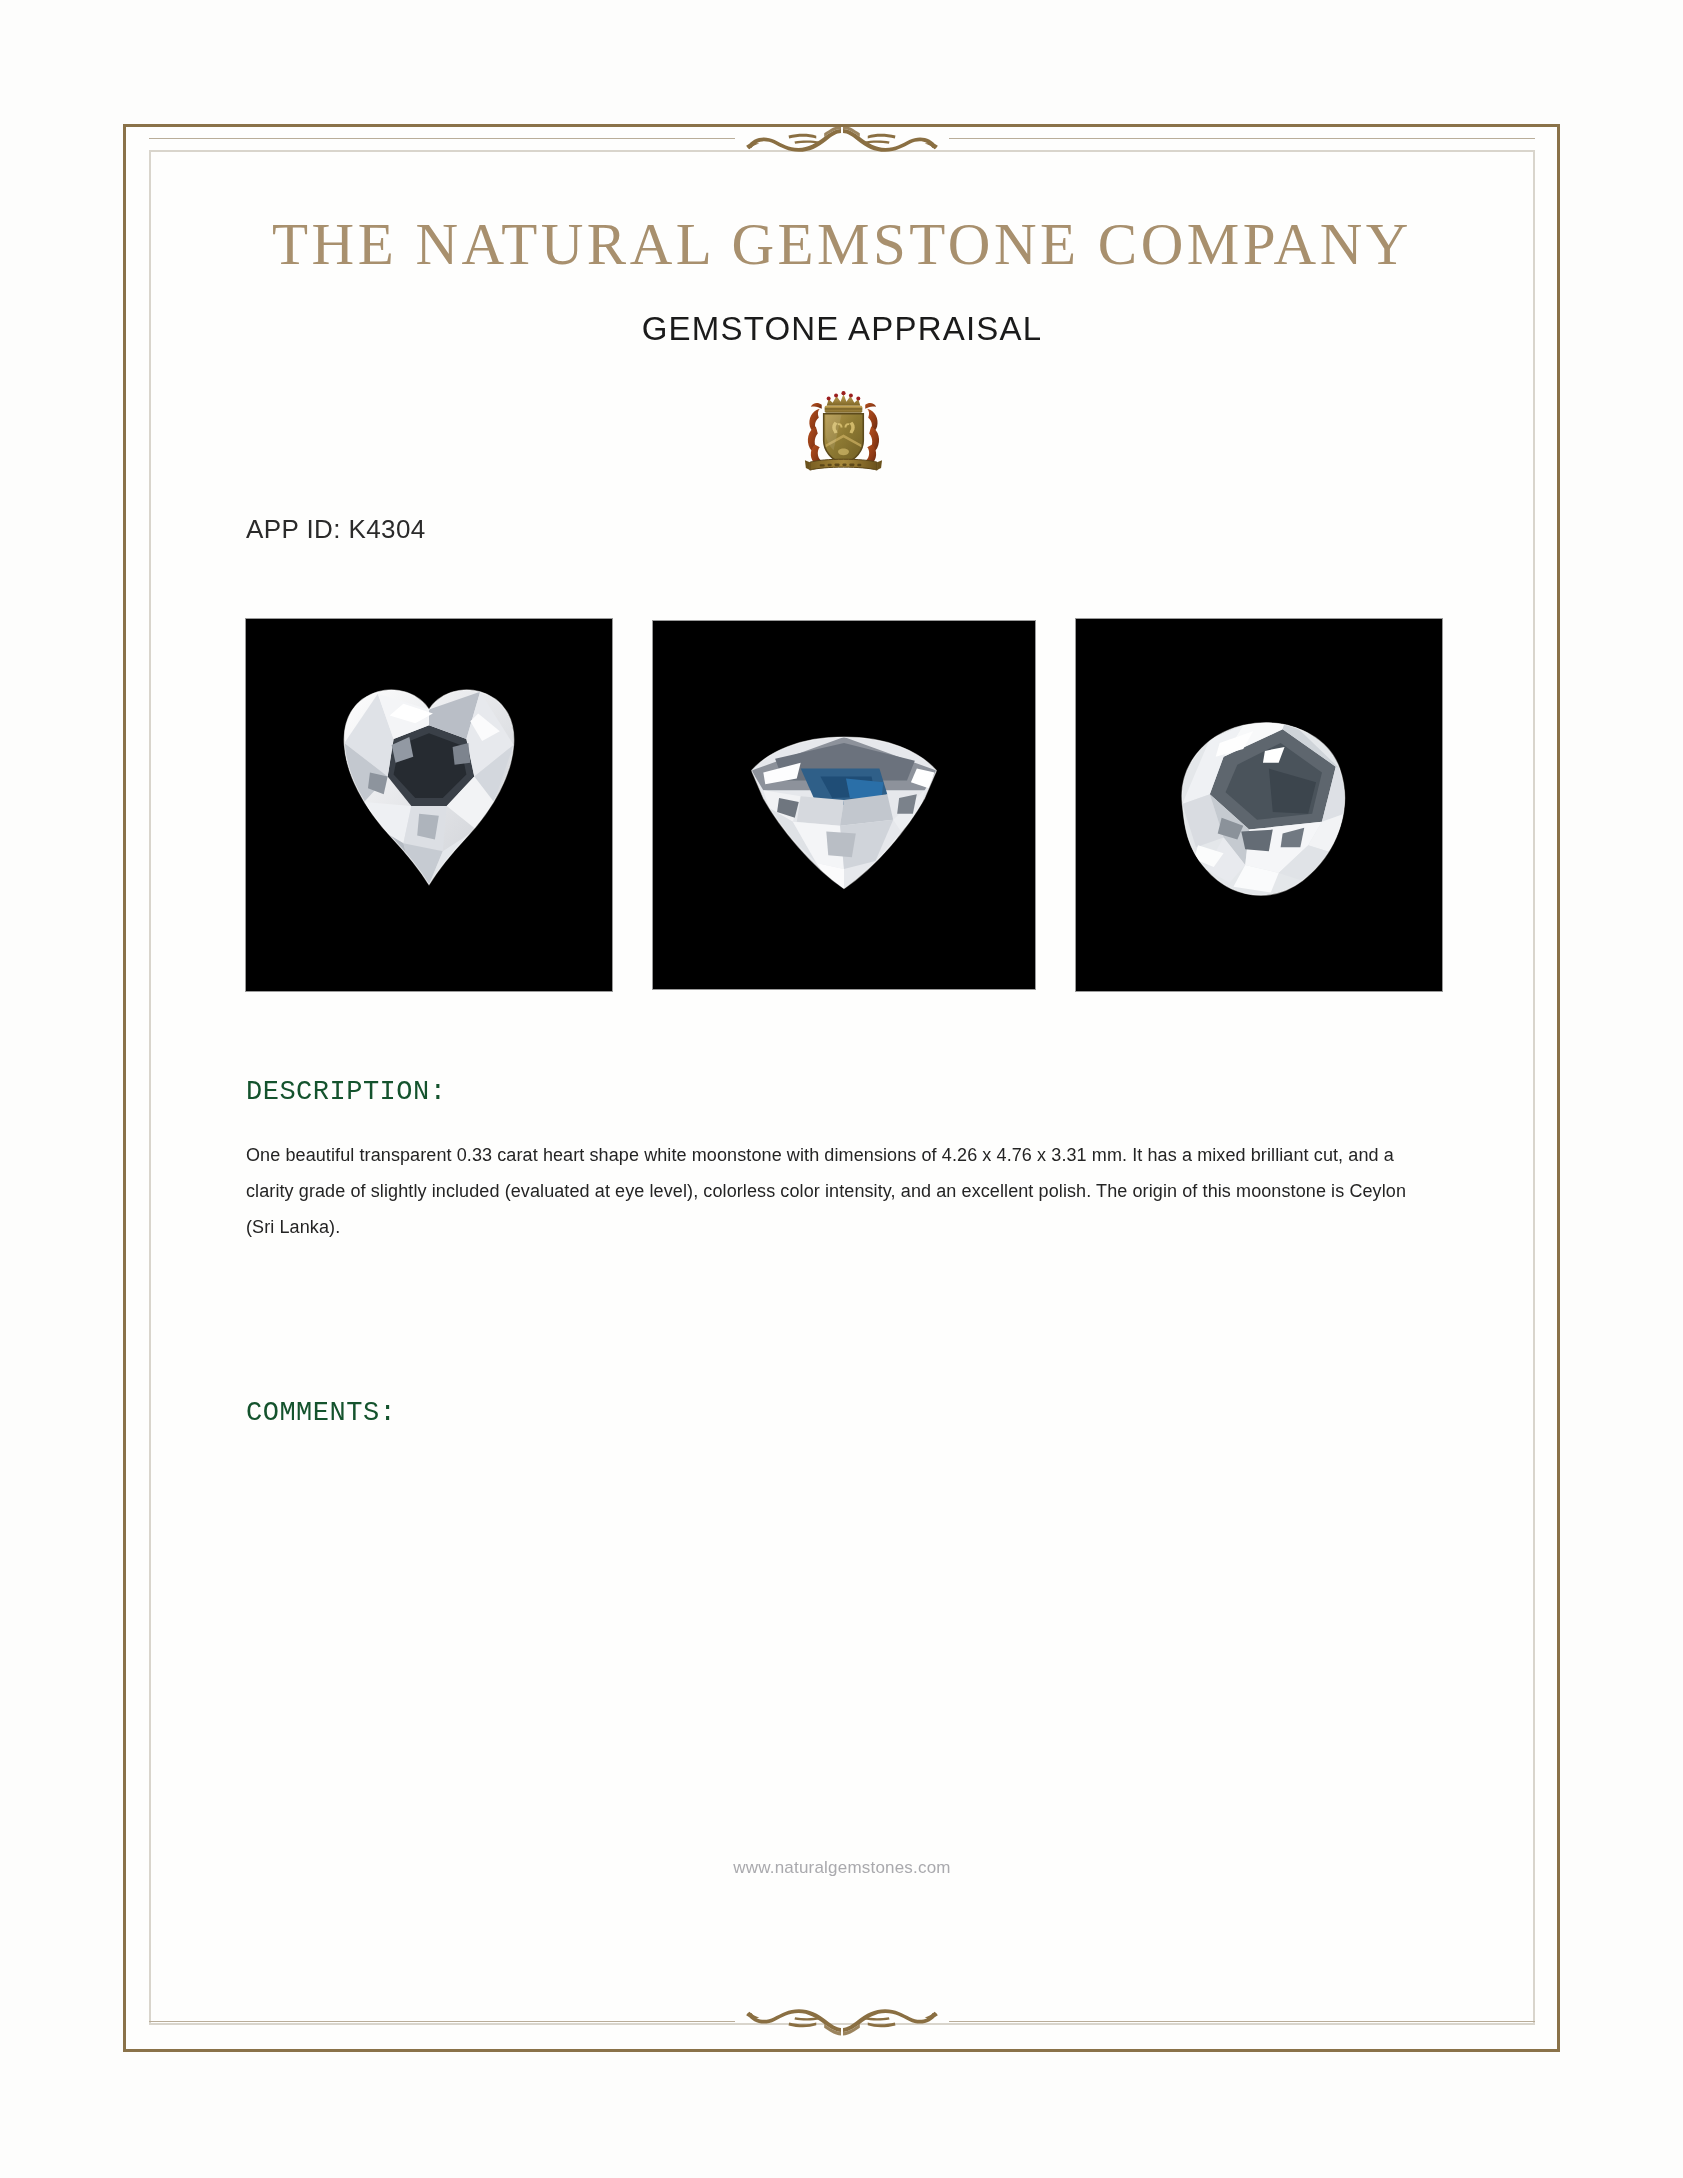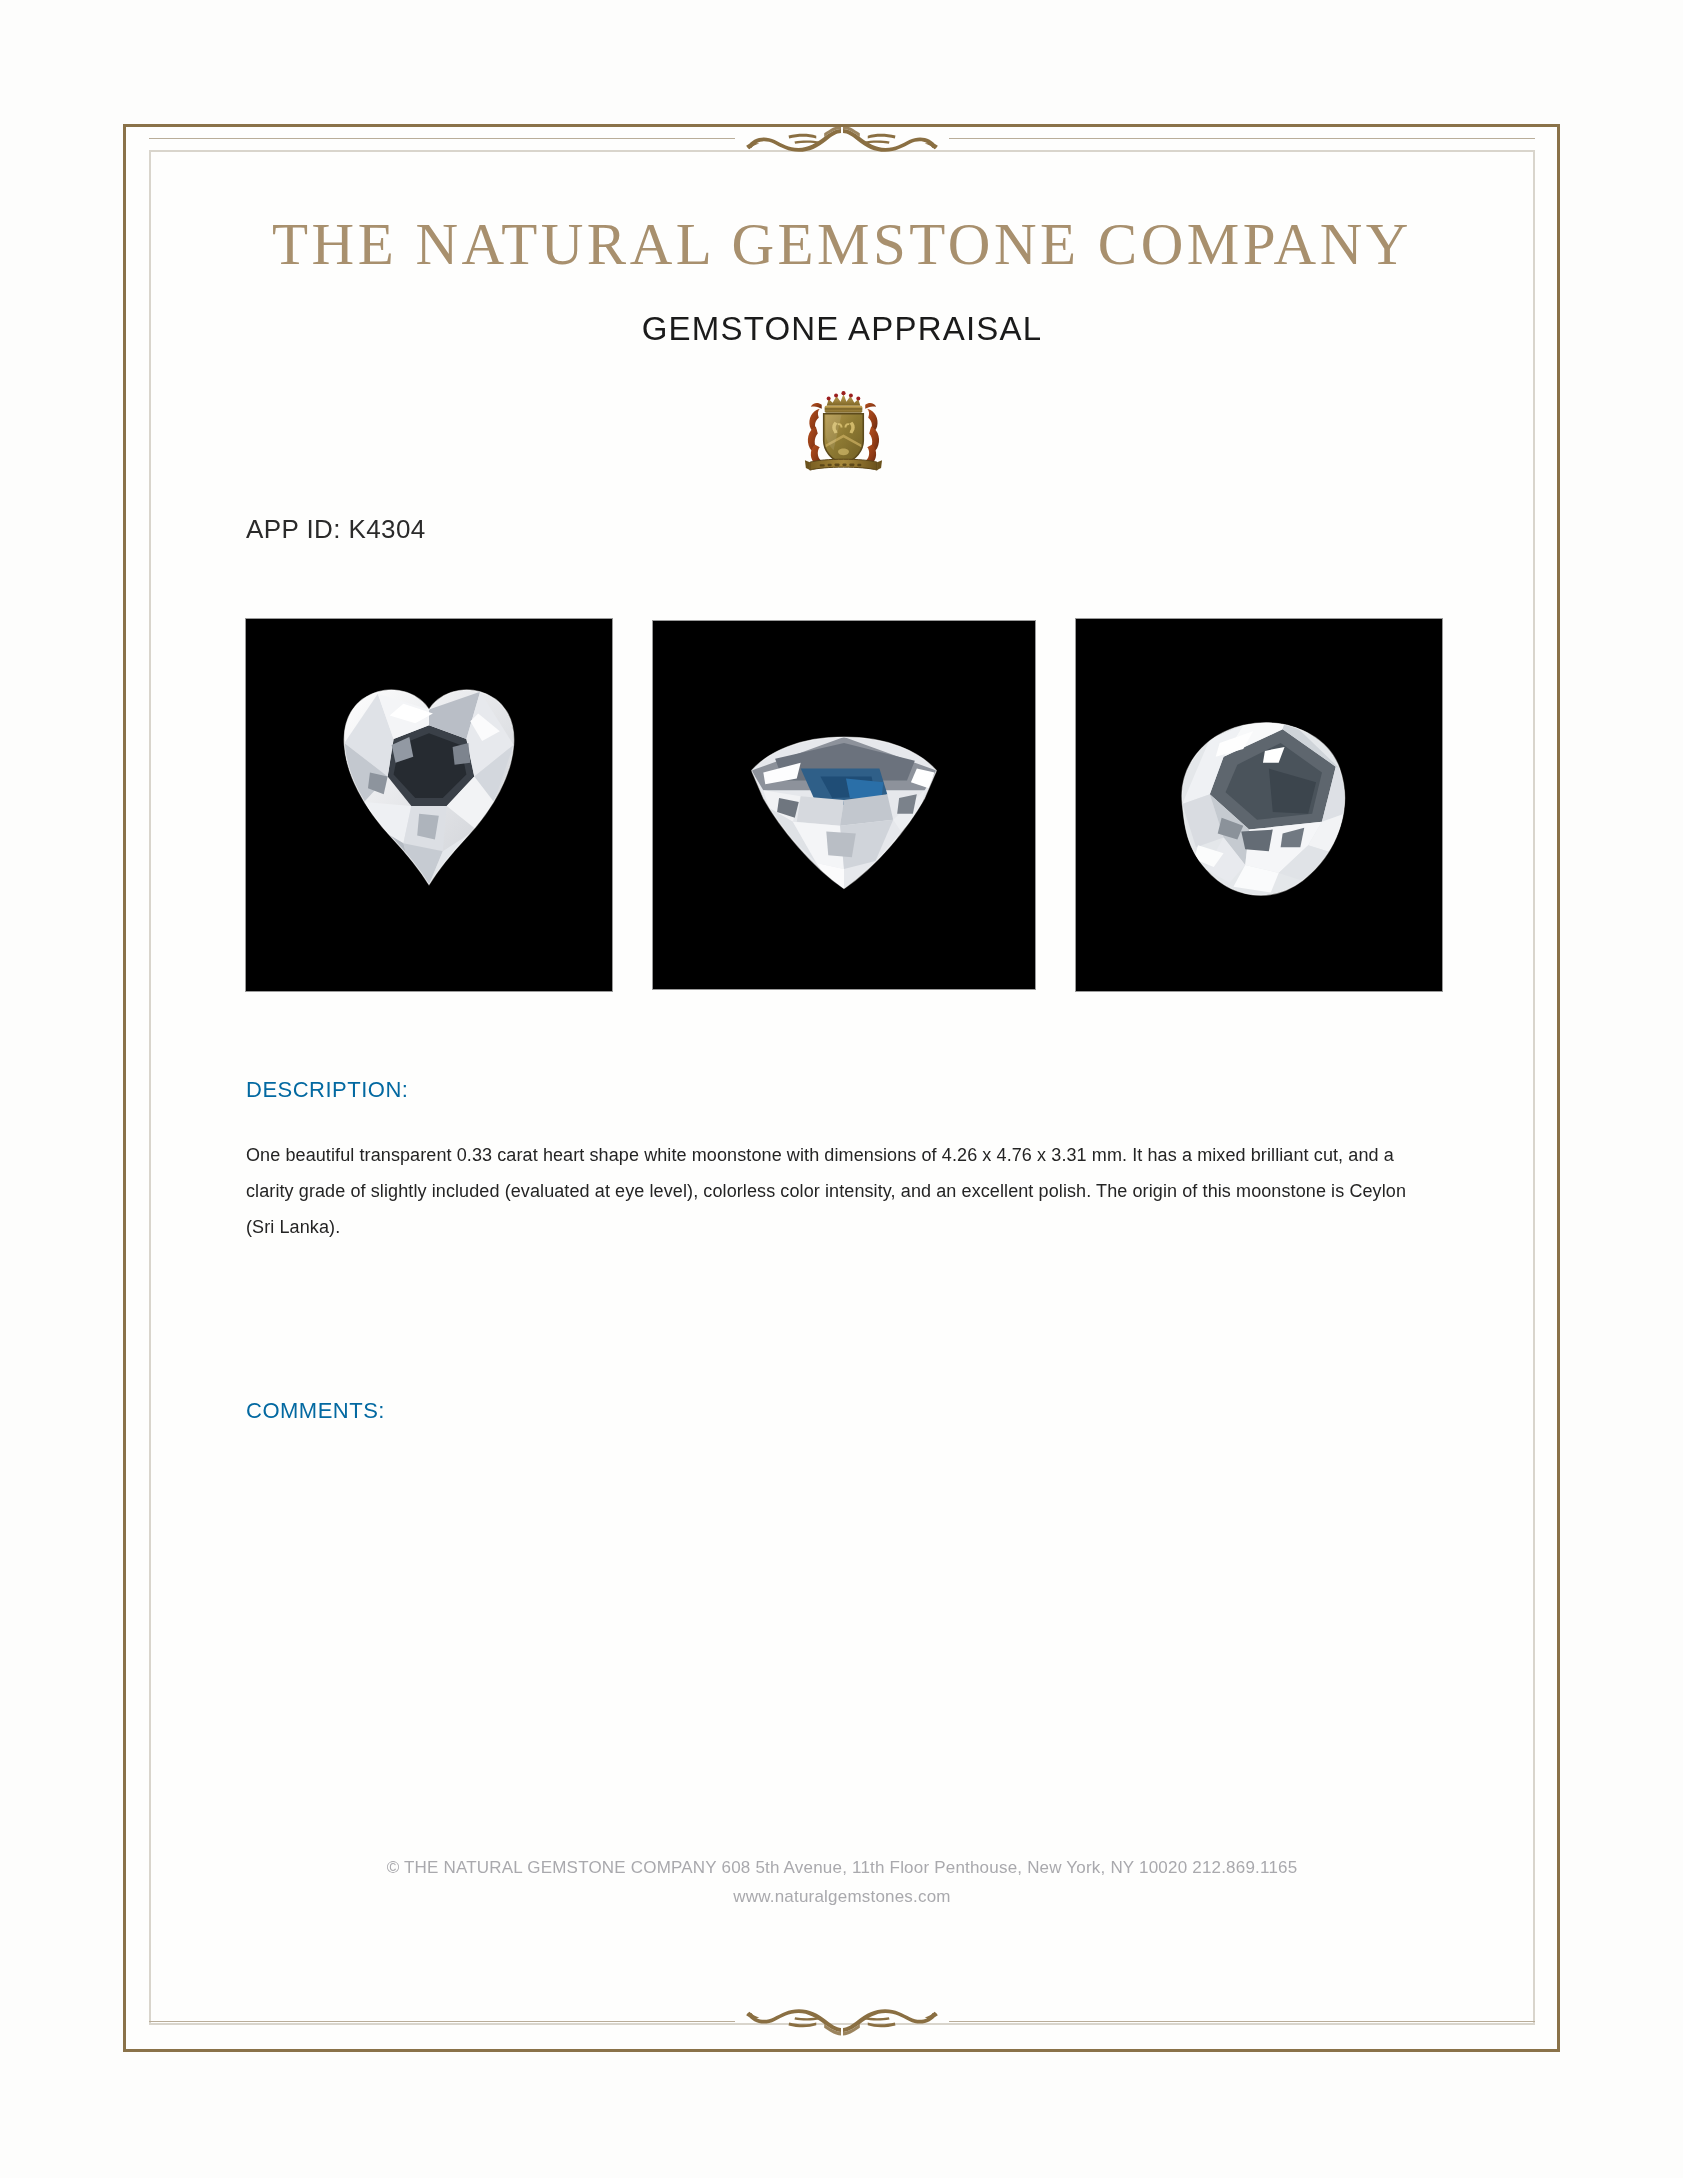--- a/index.html
+++ b/index.html
@@ -136,23 +136,24 @@
   }
   .photo-1 { width: 368px; height: 374px; }
   .photo-2 { width: 384px; height: 370px; margin-top: 2px; }
   .photo-3 { width: 368px; height: 374px; }
   .photo svg { display: block; width: 100%; height: 100%; }
 
   
   .section-heading {
     position: absolute;
     left: 246px;
-    font-size: 22px;
-    color: #0369a1;
+    font-size: 27px;
+    color: #14532d;
     letter-spacing: 0.5px;
+    font-family: Liberation Mono, monospace;
   }
   .heading-description { top: 1077px; }
   .heading-comments { top: 1398px; }
 
   .body-para {
     position: absolute;
     left: 246px;
     width: 1193px;
     font-size: 18px;
     line-height: 36px;
@@ -433,21 +434,20 @@
   <div class="section-heading heading-description">DESCRIPTION:</div>
 
   <div class="body-para para-desc">One beautiful transparent 0.33 carat heart shape white moonstone with dimensions of 4.26 x 4.76 x 3.31 mm. It has a mixed brilliant cut, and a clarity grade of slightly included (evaluated at eye level), colorless color intensity, and an excellent polish. The origin of this moonstone is Ceylon (Sri Lanka).</div>
 
 
   <div class="section-heading heading-comments">COMMENTS:</div>
 
 
 
   <div class="footer">
-    <span class="footer-line">© THE NATURAL GEMSTONE COMPANY  608 5th Avenue, 11th Floor Penthouse, New York, NY  10020   212.869.1165</span>
     <span class="footer-line">www.naturalgemstones.com</span>
   </div>
 
   <div class="ornament ornament-bottom">
     <div class="orn-wrap">
       <div class="orn-rule"></div>
       <div class="orn-mid">
         <svg width="198" height="44" viewBox="0 0 200 44" xmlns="http://www.w3.org/2000/svg">
           <g fill="#8a6f42">
             <path d="M4 30 C10 20 22 18 32 23 C40 27 46 31 56 31 C66 31 74 26 82 20 C88 15.6 94 12 99 12 L99 16 C94.5 16 89.5 19.5 84.5 23.5 C75.5 30.8 67 35 56.5 35 C46 35 38.5 30.5 31 26.6 C23 22.4 13 23.6 8.6 31.2 Z"></path>

